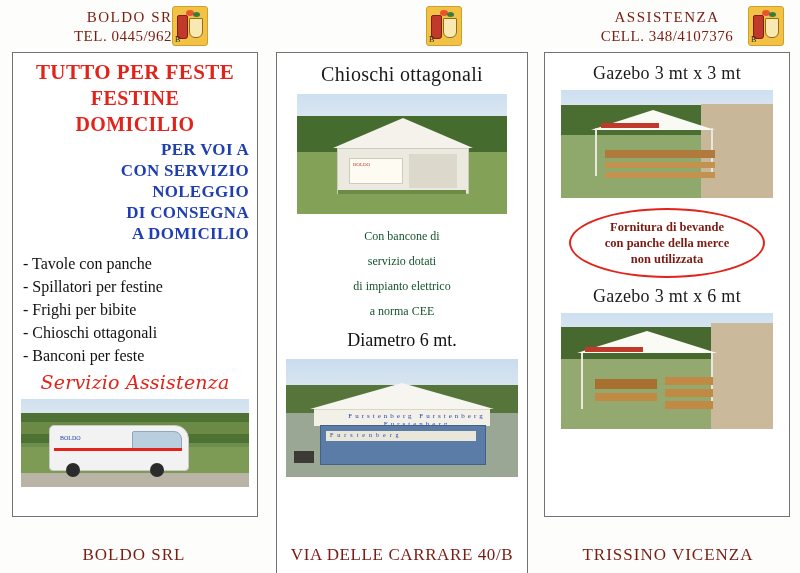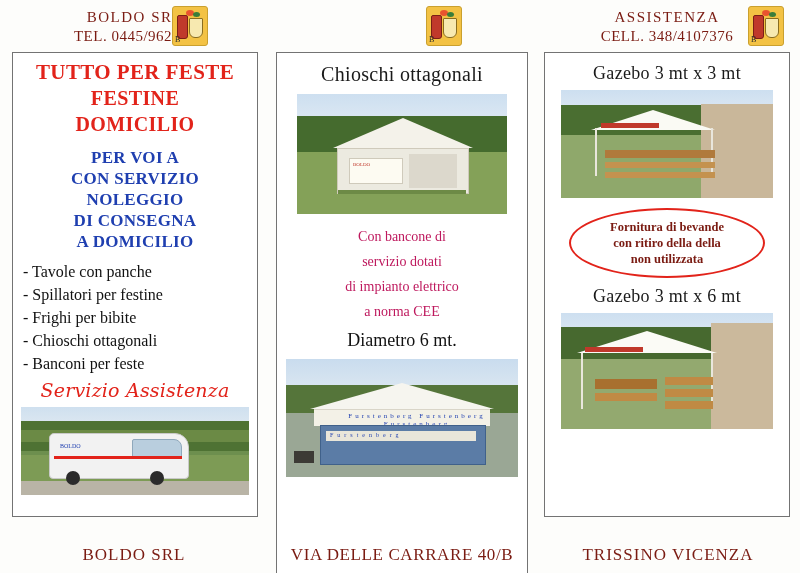--- a/index.html
+++ b/index.html
@@ -113,23 +113,23 @@
     letter-spacing: 0.4px;
     text-align: center;
   }
   .t1 .l2 { font-size: 20px; }
   .t1 .l3 { font-size: 20px; }
   .t2 {
     color: #1f3fb0;
     font-weight: bold;
     font-size: 17px;
     line-height: 21px;
-    text-align: center;
+    text-align: right;
     letter-spacing: 0.3px;
-    margin-top: 10px;
+    margin-top: 2px;
   }
   .list {
     margin-top: 8px;
     color: #111;
     font-size: 16px;
     line-height: 23px;
     padding-left: 2px;
   }
   .list div { white-space: nowrap; }
   .script {
@@ -185,22 +185,22 @@
   .gazebo-photo {
     width: 210px;
     height: 120px;
     margin: 0 auto;
     position: relative;
     overflow: hidden;
     background: #7d9b55;
     border: 0;
   }
   .c2-text {
-    color: #be185d;
-    font-size: 14px;
+    color: #14532d;
+    font-size: 12px;
     line-height: 25px;
     text-align: center;
     margin-top: 10px;
   }
   .c2-diam {
     color: #111;
     font-size: 18px;
     text-align: center;
     margin-top: 6px;
     margin-bottom: 8px;
@@ -402,21 +402,21 @@
           <div style="position:absolute;left:150px;top:38px;width:2px;height:48px;background:#e9e6dc;"></div>
           <div style="position:absolute;left:44px;top:60px;width:110px;height:8px;background:#b07a3c;"></div>
           <div style="position:absolute;left:44px;top:72px;width:110px;height:6px;background:#c4924f;"></div>
           <div style="position:absolute;left:44px;top:82px;width:110px;height:6px;background:#c4924f;"></div>
           <div style="position:absolute;left:40px;top:33px;width:58px;height:5px;background:#c0392b;"></div>
         </div>
 
         <div class="oval">
           <div>
             <div>Fornitura di bevande</div>
-            <div>con ritiro della della</div>
+            <div>con panche della merce</div>
             <div>non utilizzata</div>
           </div>
         </div>
 
         <div class="c3-title">Gazebo 3 mt x 6 mt</div>
 
         <div class="c3-photo" style="height:116px;">
           <div style="position:absolute;left:0;top:0;right:0;height:34%;background:linear-gradient(#cddff0,#e8eef4);"></div>
           <div style="position:absolute;left:0;top:12%;right:0;height:30%;background:#47692f;"></div>
           <div style="position:absolute;left:0;bottom:0;right:0;height:60%;background:#93a96f;"></div>

